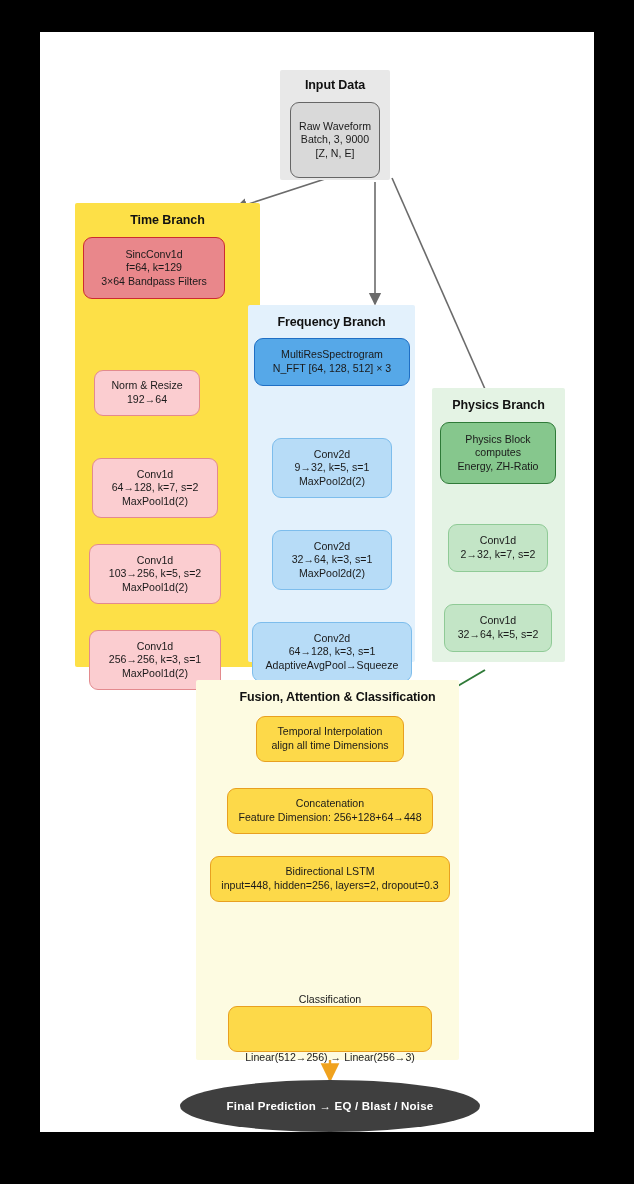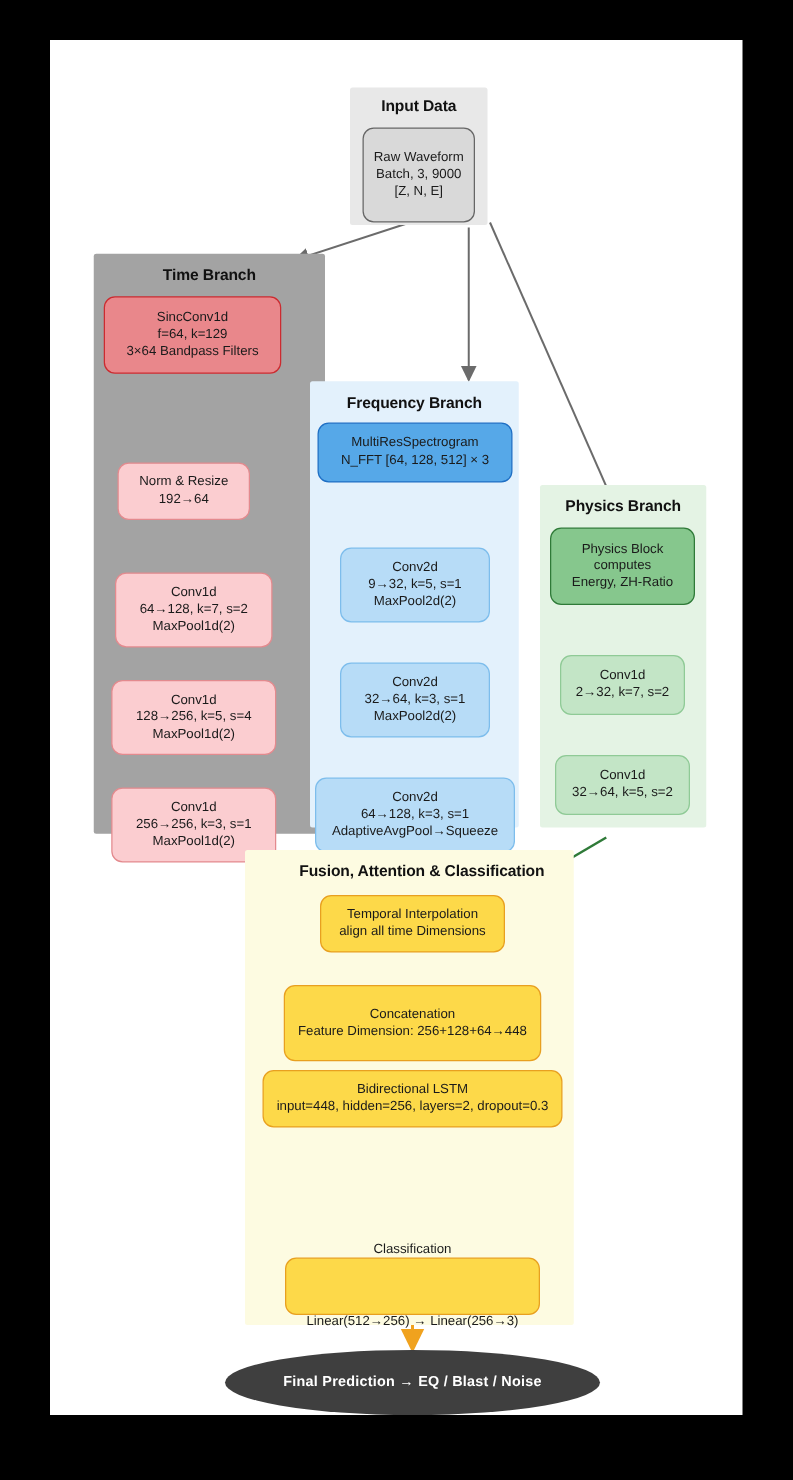--- a/index.html
+++ b/index.html
@@ -112,21 +112,21 @@
 
   <div class="panel" style="left:240px; top:38px; width:110px; height:110px; background:#e8e8e8;">
     <div class="panel-title" style="top:8px;">Input Data</div>
   </div>
   <div class="node" style="left:250px; top:70px; width:90px; height:76px; background:#d9d9d9; border:1.6px solid #666666;">
     <span class="ln">Raw Waveform</span>
     <span class="ln">Batch, 3, 9000</span>
     <span class="ln">[Z, N, E]</span>
   </div>
 
-  <div class="panel" style="left:35px; top:171px; width:185px; height:464px; background:#a3a3a3;">
+  <div class="panel" style="left:35px; top:171px; width:185px; height:464px; background:#fde047;">
     <div class="panel-title" style="top:10px;">Time Branch</div>
   </div>
 
   <div class="node" style="left:43px; top:205px; width:142px; height:62px; background:#e9878b; border:1.6px solid #cc2b30;">
     <span class="ln">SincConv1d</span>
     <span class="ln">f=64, k=129</span>
     <span class="ln">3×64 Bandpass Filters</span>
   </div>
 
   <div class="node" style="left:54px; top:338px; width:106px; height:46px; background:#fbcdd0; border:1.5px solid #e38a8e;">
@@ -135,21 +135,21 @@
   </div>
 
   <div class="node" style="left:52px; top:426px; width:126px; height:60px; background:#fbcdd0; border:1.5px solid #e38a8e;">
     <span class="ln">Conv1d</span>
     <span class="ln">64→128, k=7, s=2</span>
     <span class="ln">MaxPool1d(2)</span>
   </div>
 
   <div class="node" style="left:49px; top:512px; width:132px; height:60px; background:#fbcdd0; border:1.5px solid #e38a8e;">
     <span class="ln">Conv1d</span>
-    <span class="ln">128→256, k=5, s=4</span>
+    <span class="ln">103→256, k=5, s=2</span>
     <span class="ln">MaxPool1d(2)</span>
   </div>
 
   <div class="node" style="left:49px; top:598px; width:132px; height:60px; background:#fbcdd0; border:1.5px solid #e38a8e;">
     <span class="ln">Conv1d</span>
     <span class="ln">256→256, k=3, s=1</span>
     <span class="ln">MaxPool1d(2)</span>
   </div>
 
   <div class="panel" style="left:208px; top:273px; width:167px; height:357px; background:#e3f1fc;">
@@ -201,21 +201,21 @@
 
   <div class="panel" style="left:156px; top:648px; width:263px; height:380px; background:#fdfbe1;">
     <div class="panel-title" style="top:10px;padding-left:20px;">Fusion, Attention &amp; Classification</div>
   </div>
 
   <div class="node" style="left:216px; top:684px; width:148px; height:46px; background:#fdd949; border:1.6px solid #e8a020;">
     <span class="ln">Temporal Interpolation</span>
     <span class="ln">align all time Dimensions</span>
   </div>
 
-  <div class="node" style="left:187px; top:756px; width:206px; height:61px; background:#fdd949; border:1.6px solid #e8a020;">
+  <div class="node" style="left:187px; top:756px; width:206px; height:46px; background:#fdd949; border:1.6px solid #e8a020;">
     <span class="ln">Concatenation</span>
     <span class="ln">Feature Dimension: 256+128+64→448</span>
   </div>
 
   <div class="node" style="left:170px; top:824px; width:240px; height:46px; background:#fdd949; border:1.6px solid #e8a020;">
     <span class="ln">Bidirectional LSTM</span>
     <span class="ln">input=448, hidden=256, layers=2, dropout=0.3</span>
   </div>
 
 

